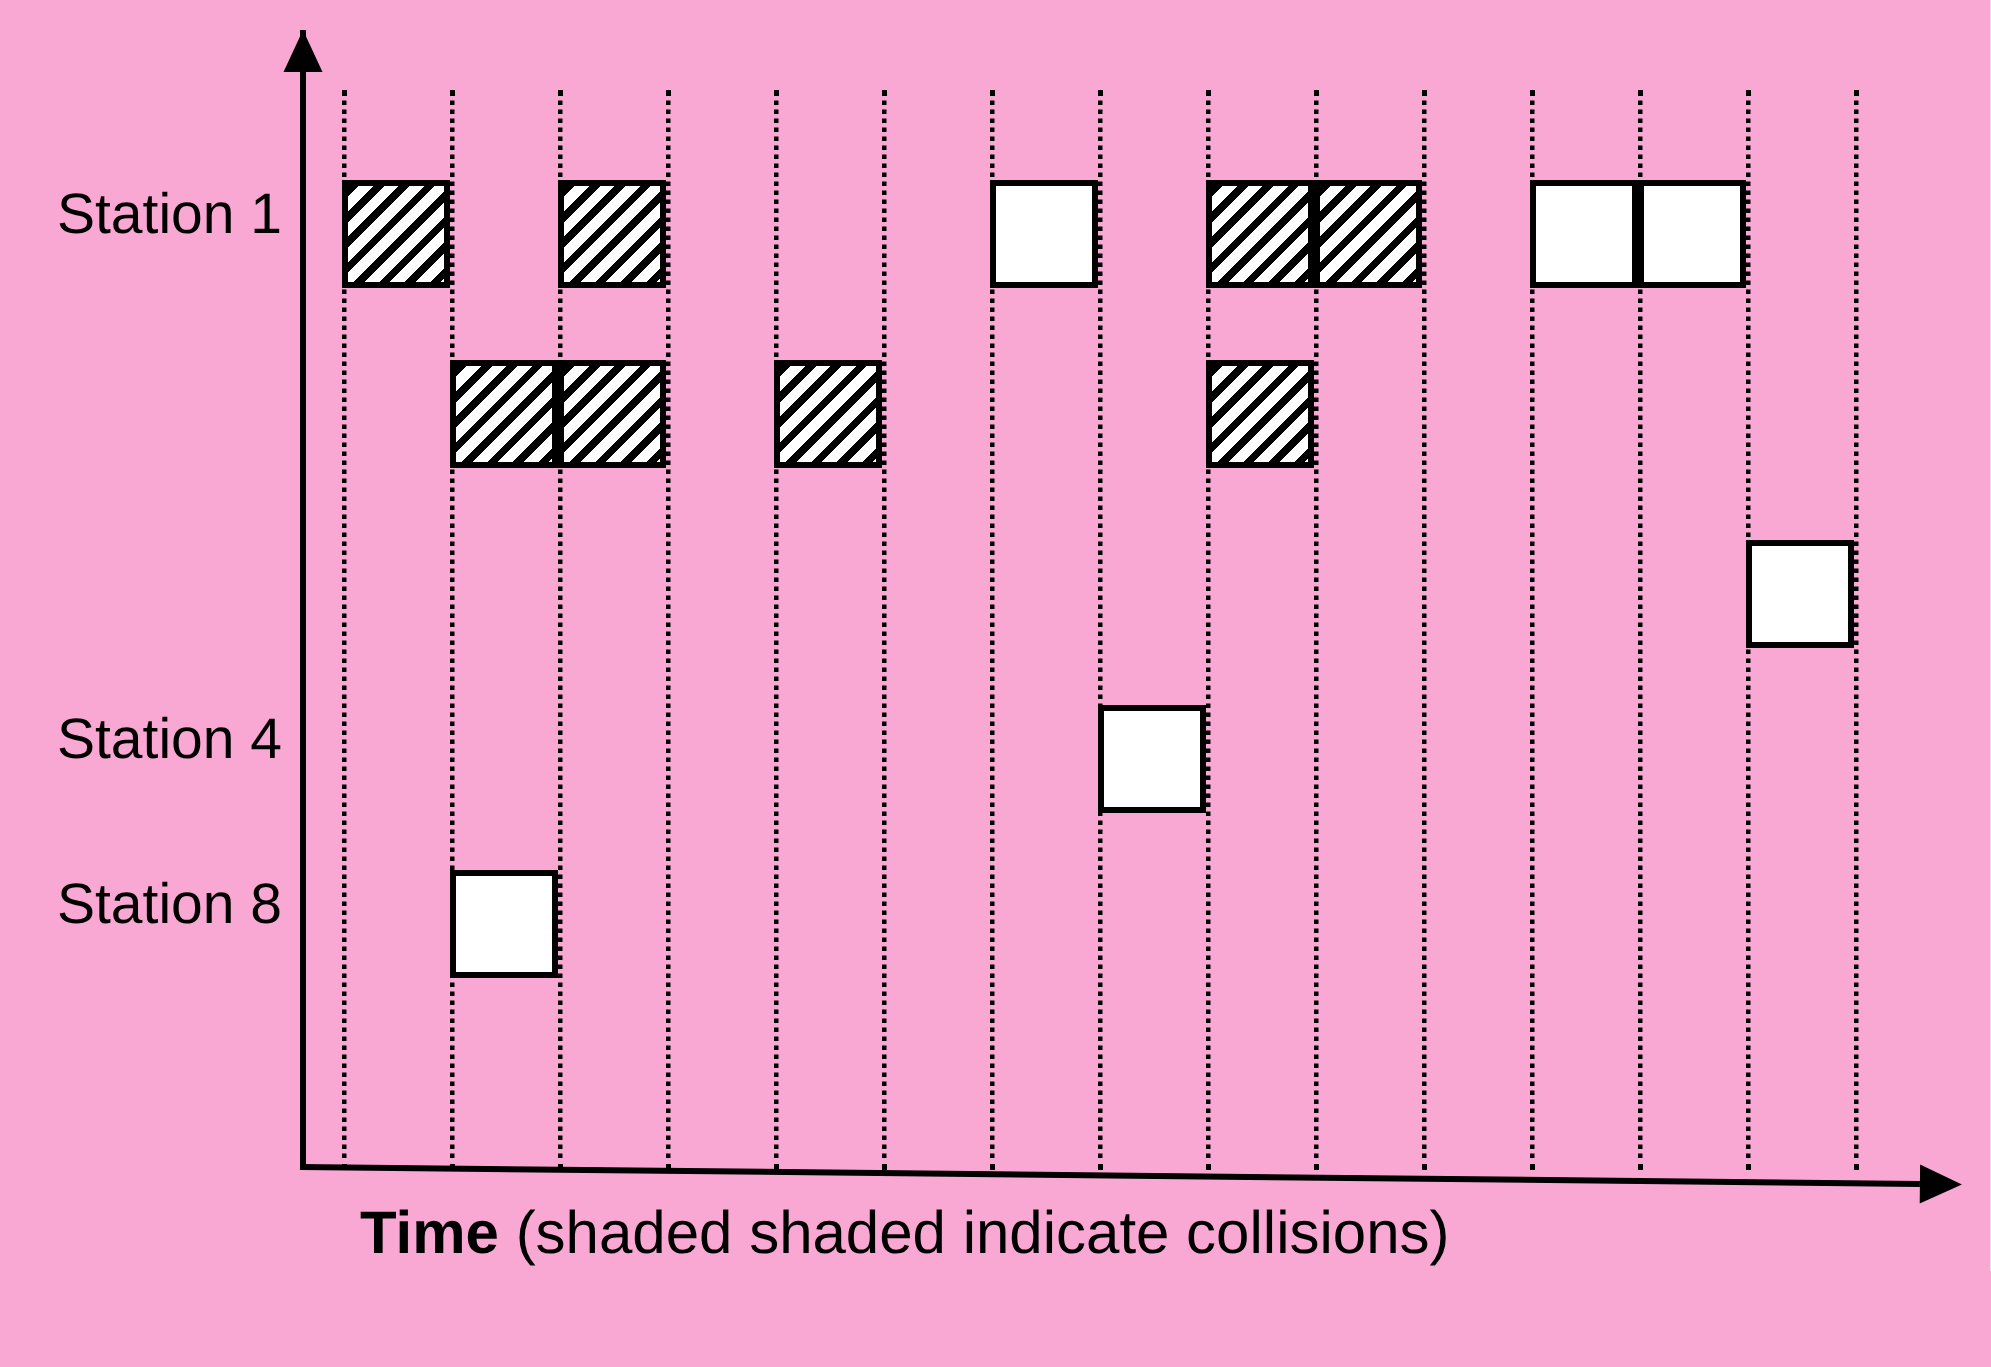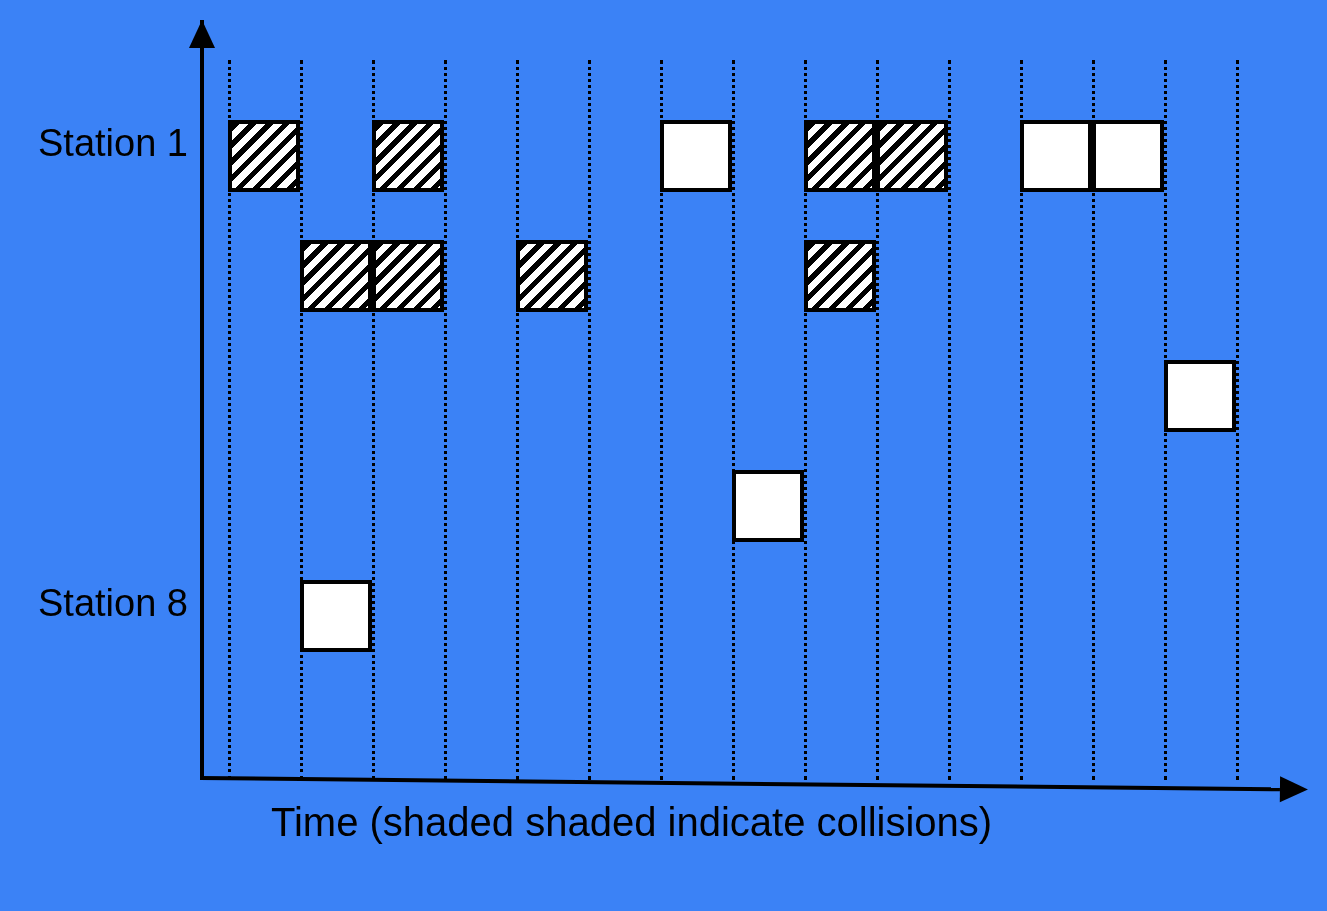--- a/index.html
+++ b/index.html
@@ -5,21 +5,21 @@
   html, body {
     margin: 0;
     padding: 0;
     background: #ffffff;
     font-family: Arial, Helvetica, sans-serif;
   }
   .canvas {
     position: relative;
     width: 1327px;
     height: 911px;
-    background: #3b82f6;
+    background: #f9a8d4;
   }
   
   .plot {
     position: absolute;
     left: 200px;
     top: 40px;
     width: 1060px;
     height: 740px;
   }
   .yaxis {
@@ -88,28 +88,29 @@
       #fff 5px,
       #fff 12px
     );
   }
   .xlabel {
     position: absolute;
     font-size: 40px;
     color: #000;
     white-space: nowrap;
   }
-  .xlabel b { font-weight: normal; margin-left: 31px; }
+  .xlabel b { font-weight: bold; }
 </style>
 </head>
 <body>
 
 <div class="canvas">
 
   <div class="station-label" style="left:8px; top:122px;">Station 1</div>
+  <div class="station-label" style="left:8px; top:472px;">Station 4</div>
   <div class="station-label" style="left:8px; top:582px;">Station 8</div>
 
   <div class="plot">
     <div class="yaxis"></div>
     <div class="yaxis-arrow"></div>
     <div class="xaxis">
       <div class="xaxis-arrow"></div>
     </div>
 
     <div id="grid-container">

